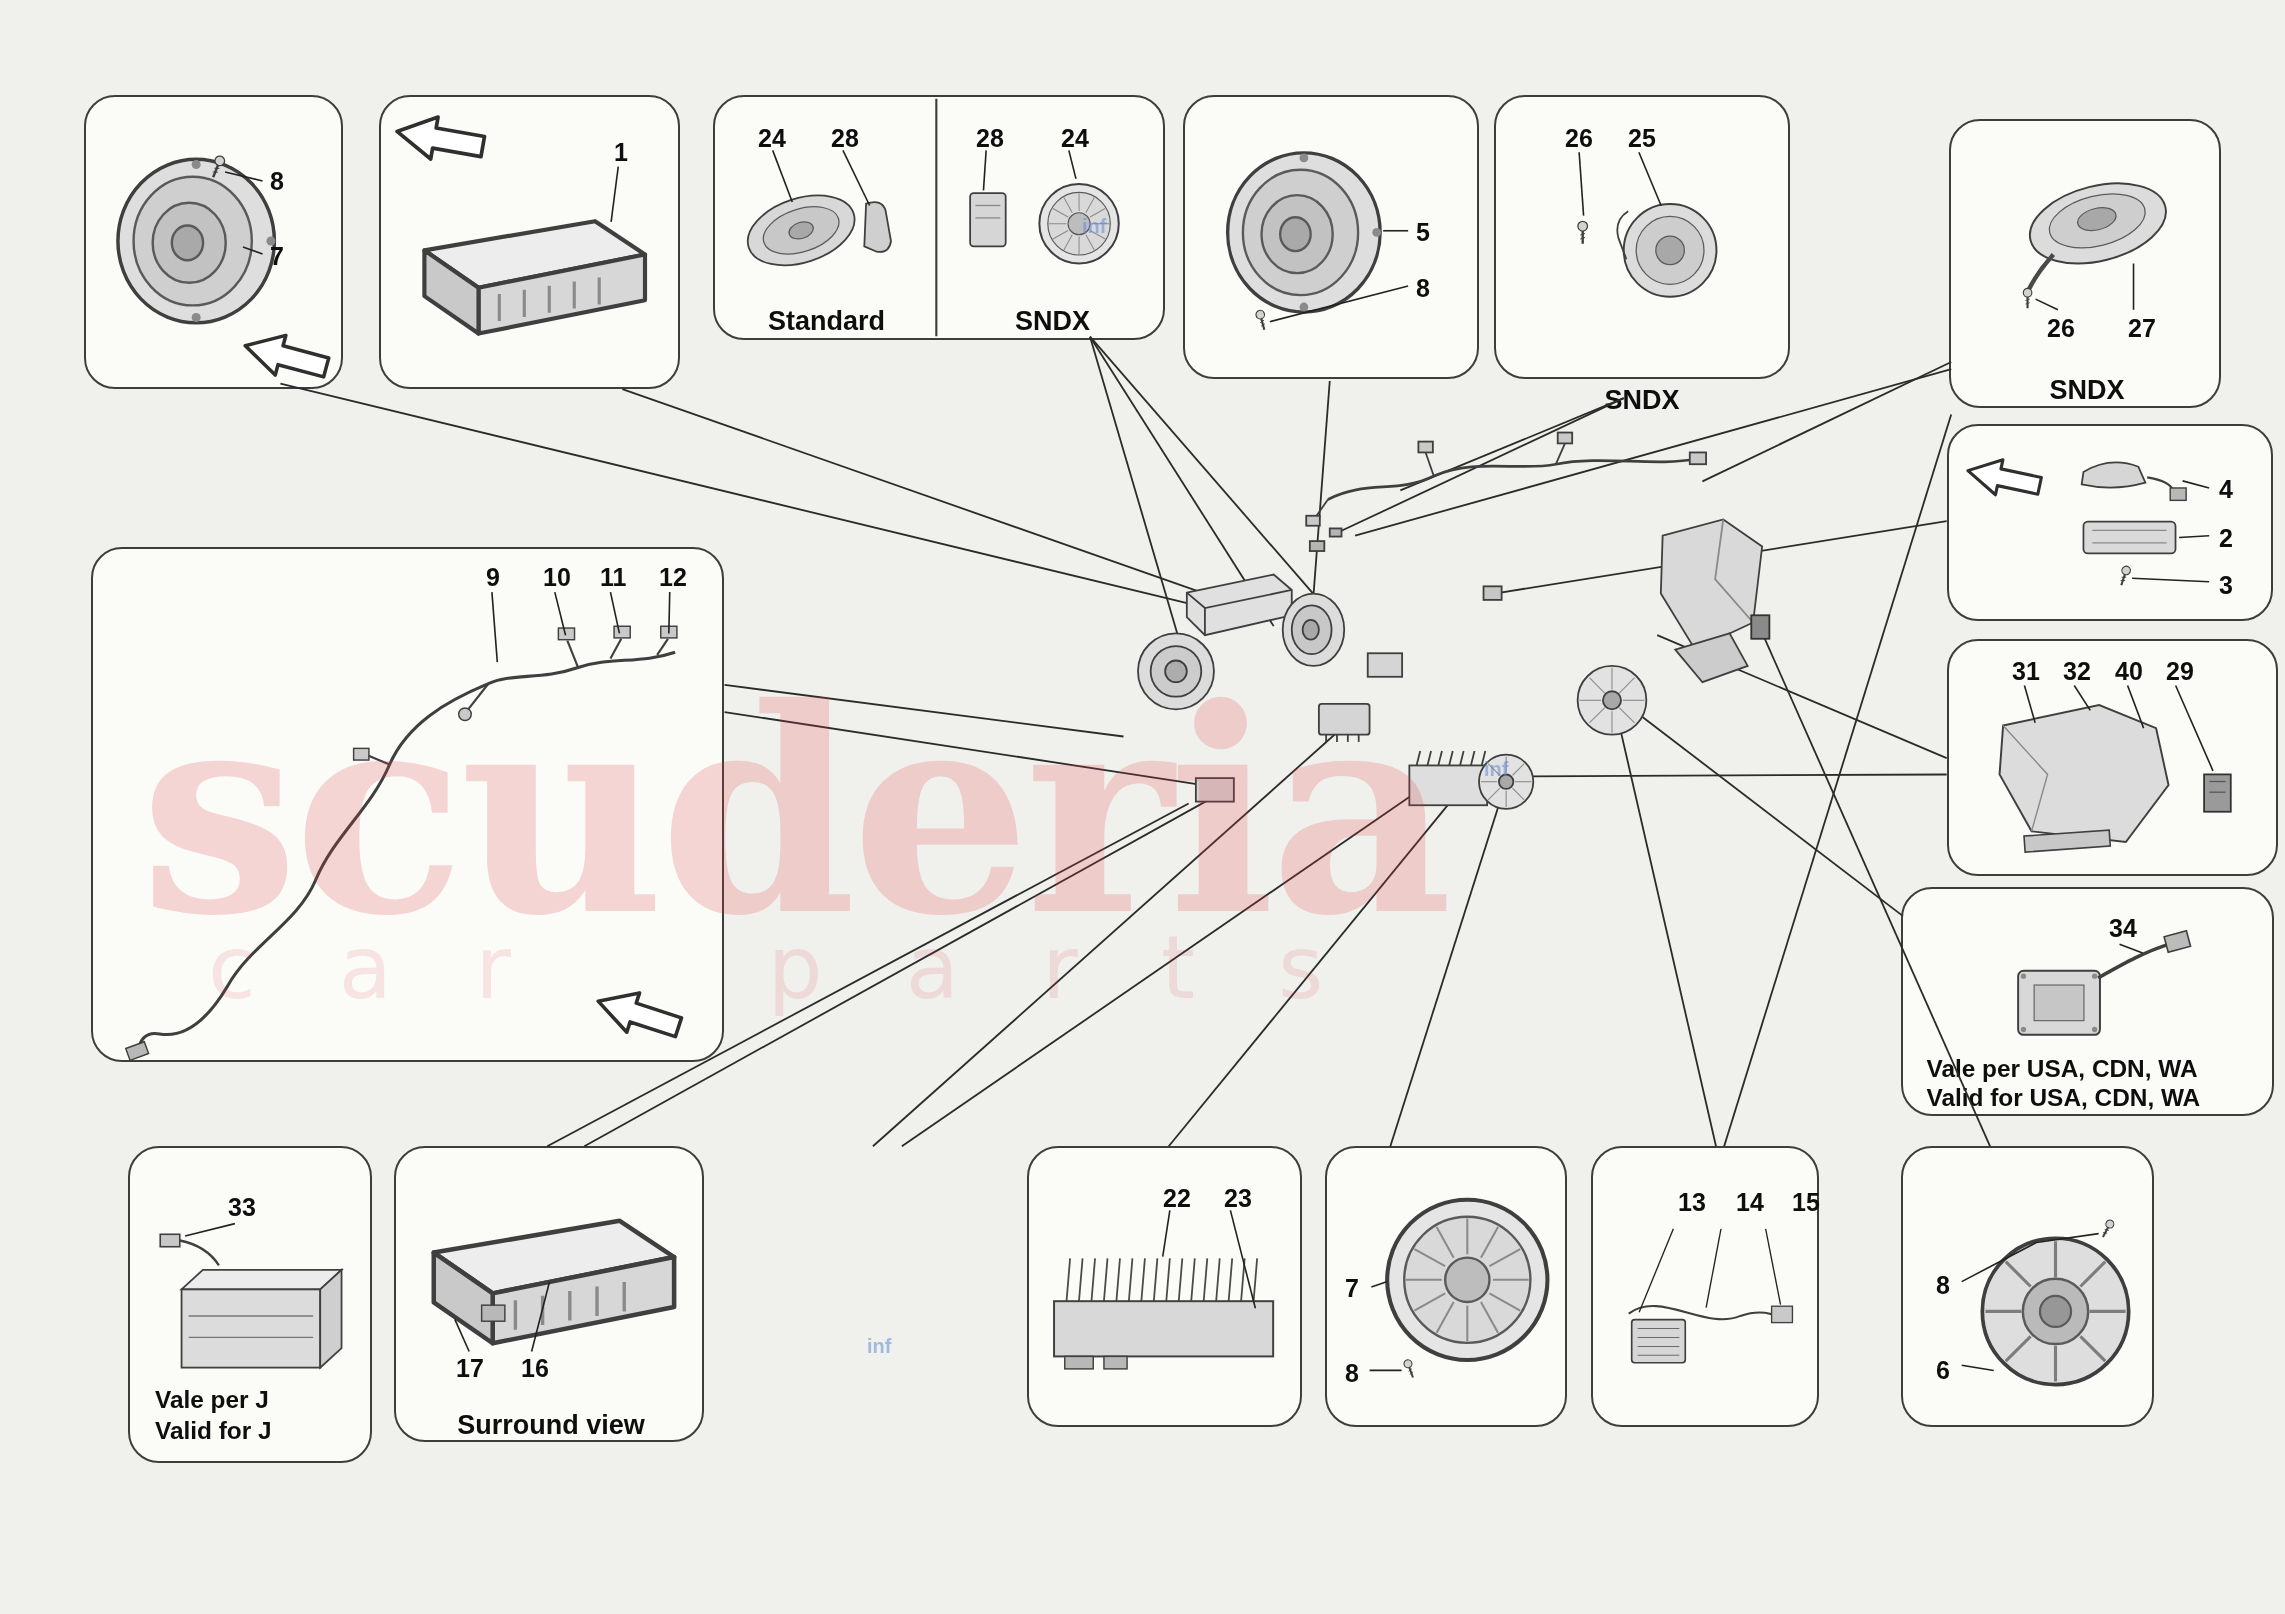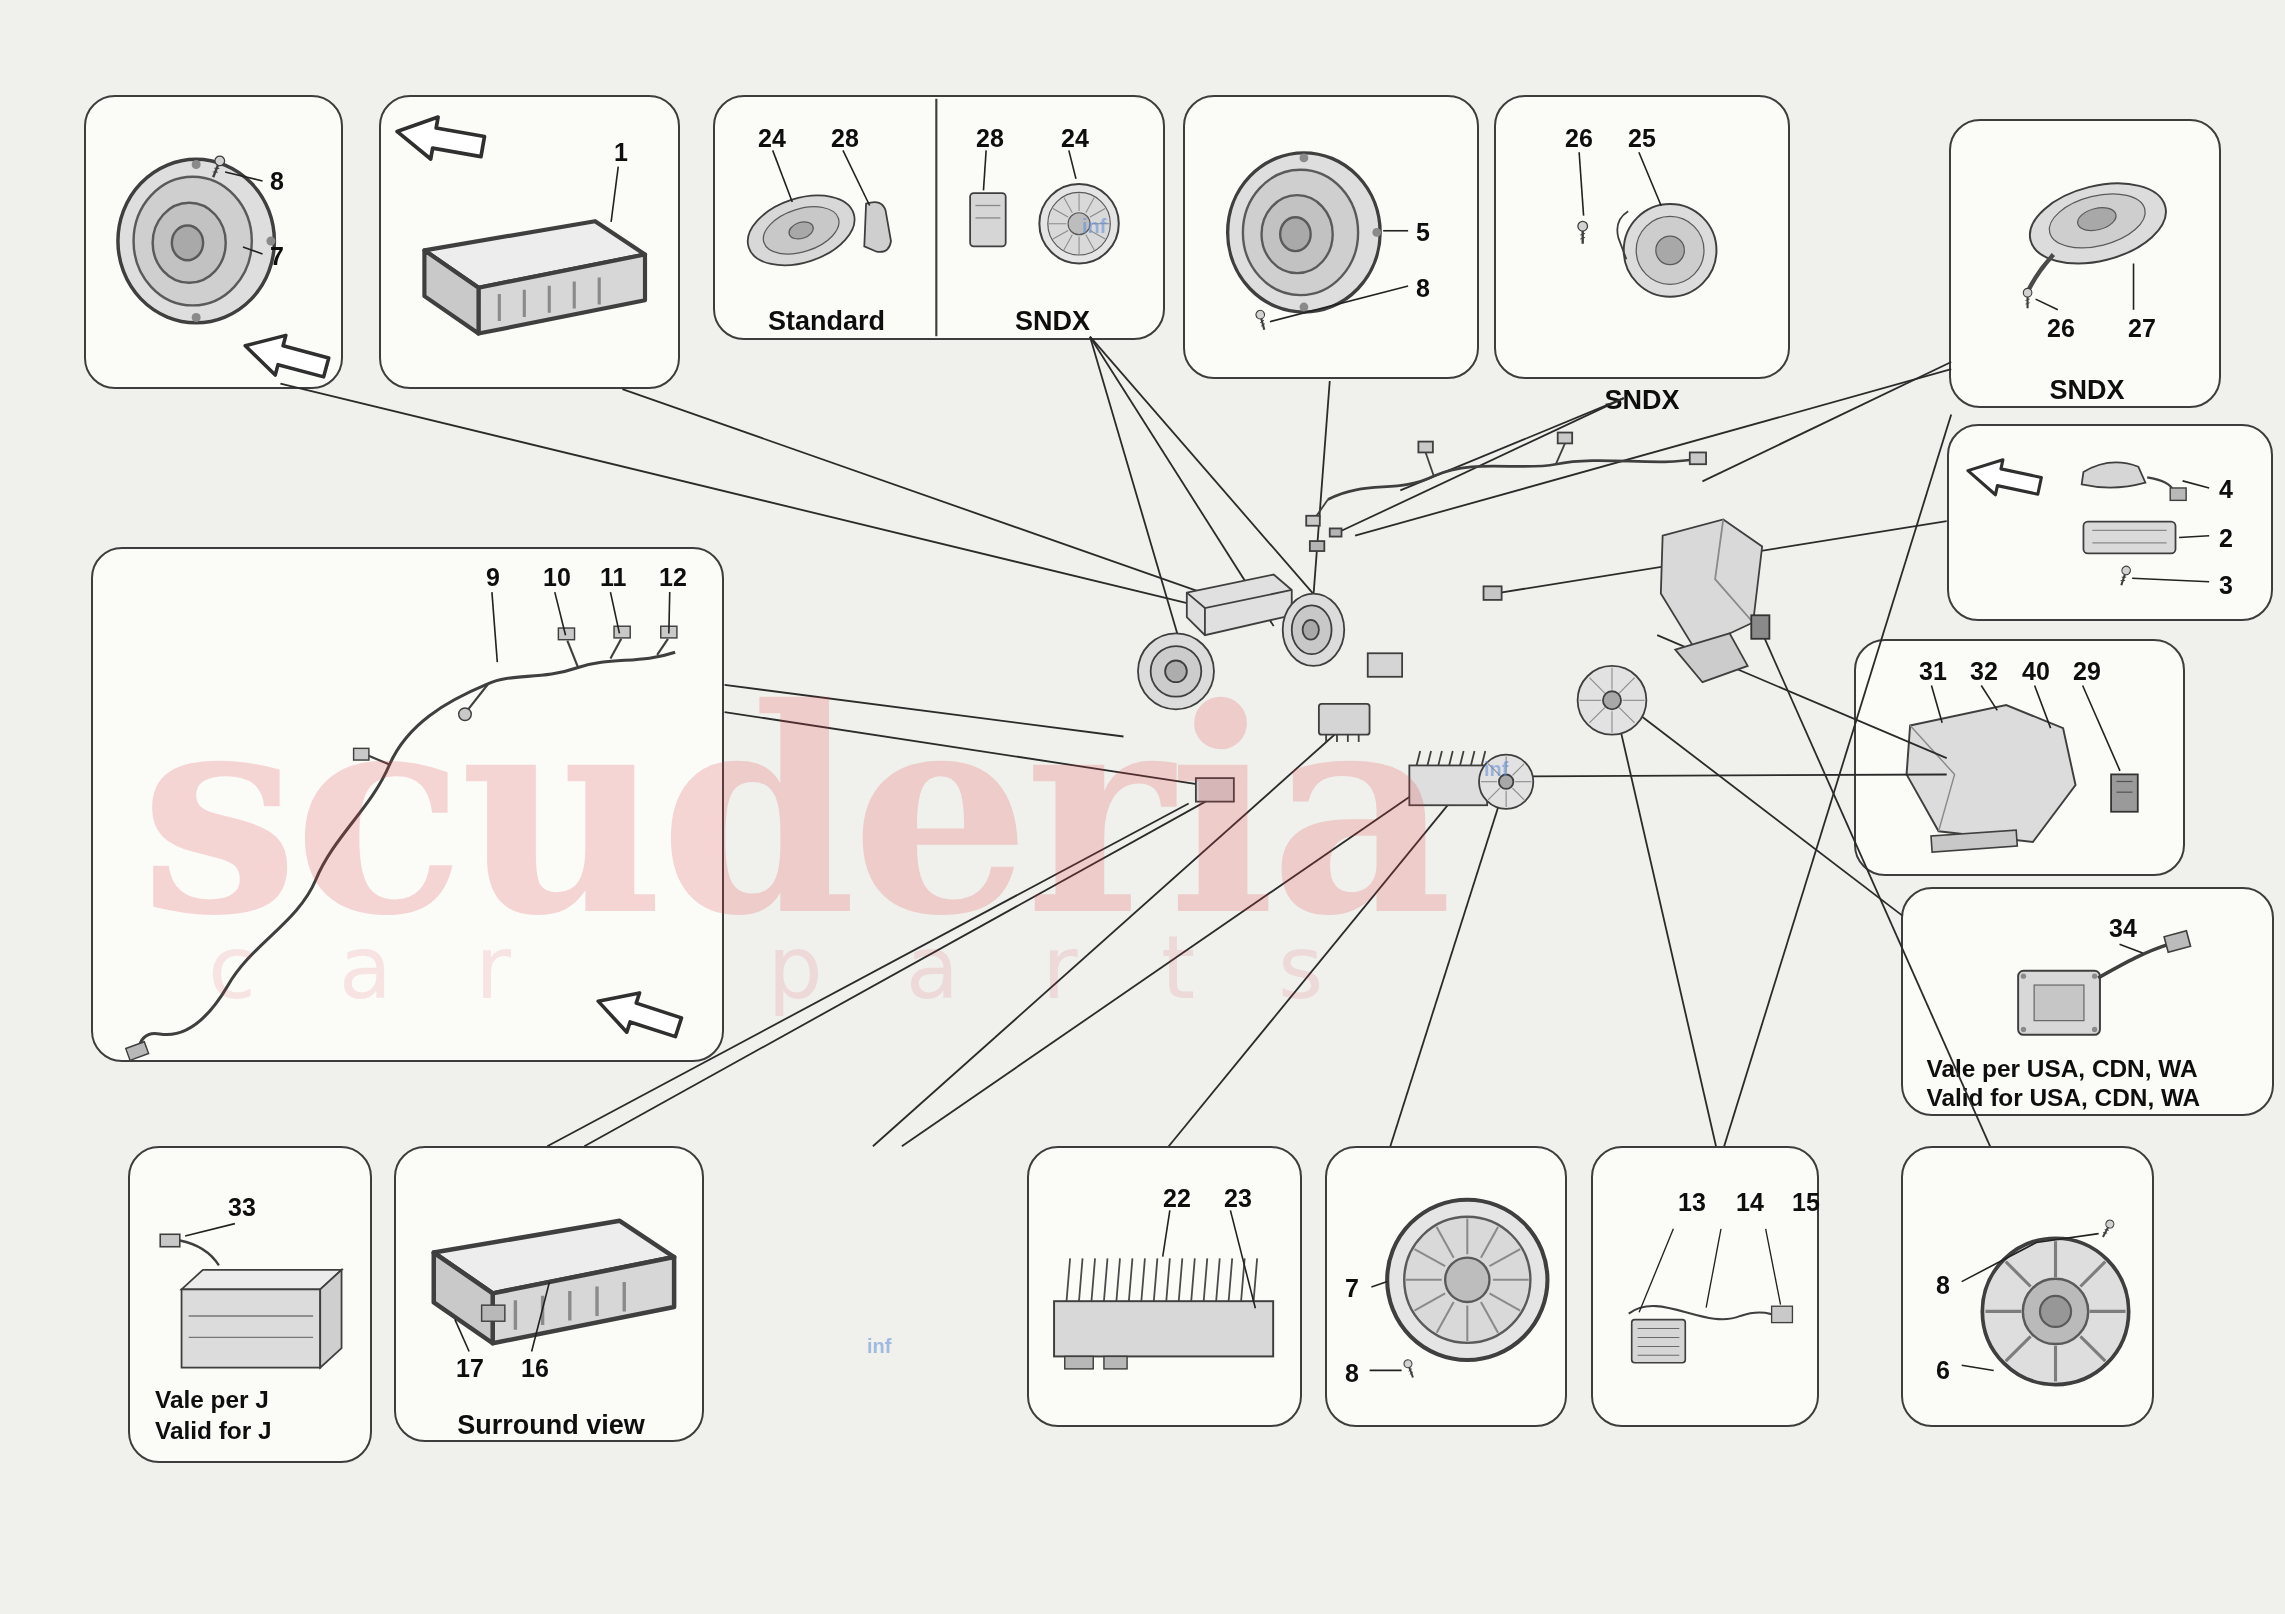--- a/index.html
+++ b/index.html
@@ -219,21 +219,21 @@
         <line x1="262" y1="62" x2="292" y2="70"></line>
           <line x1="258" y1="126" x2="292" y2="124"></line>
         <line x1="205" y1="172" x2="292" y2="176"></line>
       </g>
     </svg>
     <span class="num" style="left:270px;top:51px">4</span>
     <span class="num" style="left:270px;top:100px">2</span>
     <span class="num" style="left:270px;top:147px">3</span>
   </section>
 
-  <section class="panel" style="left:1854px;top:639px;width:331px;height:237px">
+  <section class="panel" style="left:1947px;top:639px;width:331px;height:237px">
     <svg class="art" viewBox="0 0 366 262">
       <path d="M60,95 L168,72 L232,98 L246,162 L198,226 L92,214 L56,150 Z" fill="#dcdcdc" stroke="#3f3f3f" stroke-width="2.2"></path>
       <path d="M92,214 L110,150 L60,95" fill="none" stroke="#8a8a8a" stroke-width="1.6"></path>
       <rect x="84" y="216" width="96" height="18" fill="#c8c8c8" stroke="#3f3f3f" stroke-width="1.8" transform="rotate(-4 132 225)"></rect>
       <rect x="286" y="150" width="30" height="42" fill="#9a9a9a" stroke="#333" stroke-width="2"></rect>
       <line x1="292" y1="158" x2="310" y2="158" stroke="#555" stroke-width="1.4"></line>
       <line x1="292" y1="170" x2="310" y2="170" stroke="#555" stroke-width="1.4"></line>
       <g stroke="#222" stroke-width="1.8">
         <line x1="84" y1="50" x2="96" y2="92"></line>
           <line x1="140" y1="50" x2="158" y2="78"></line>

